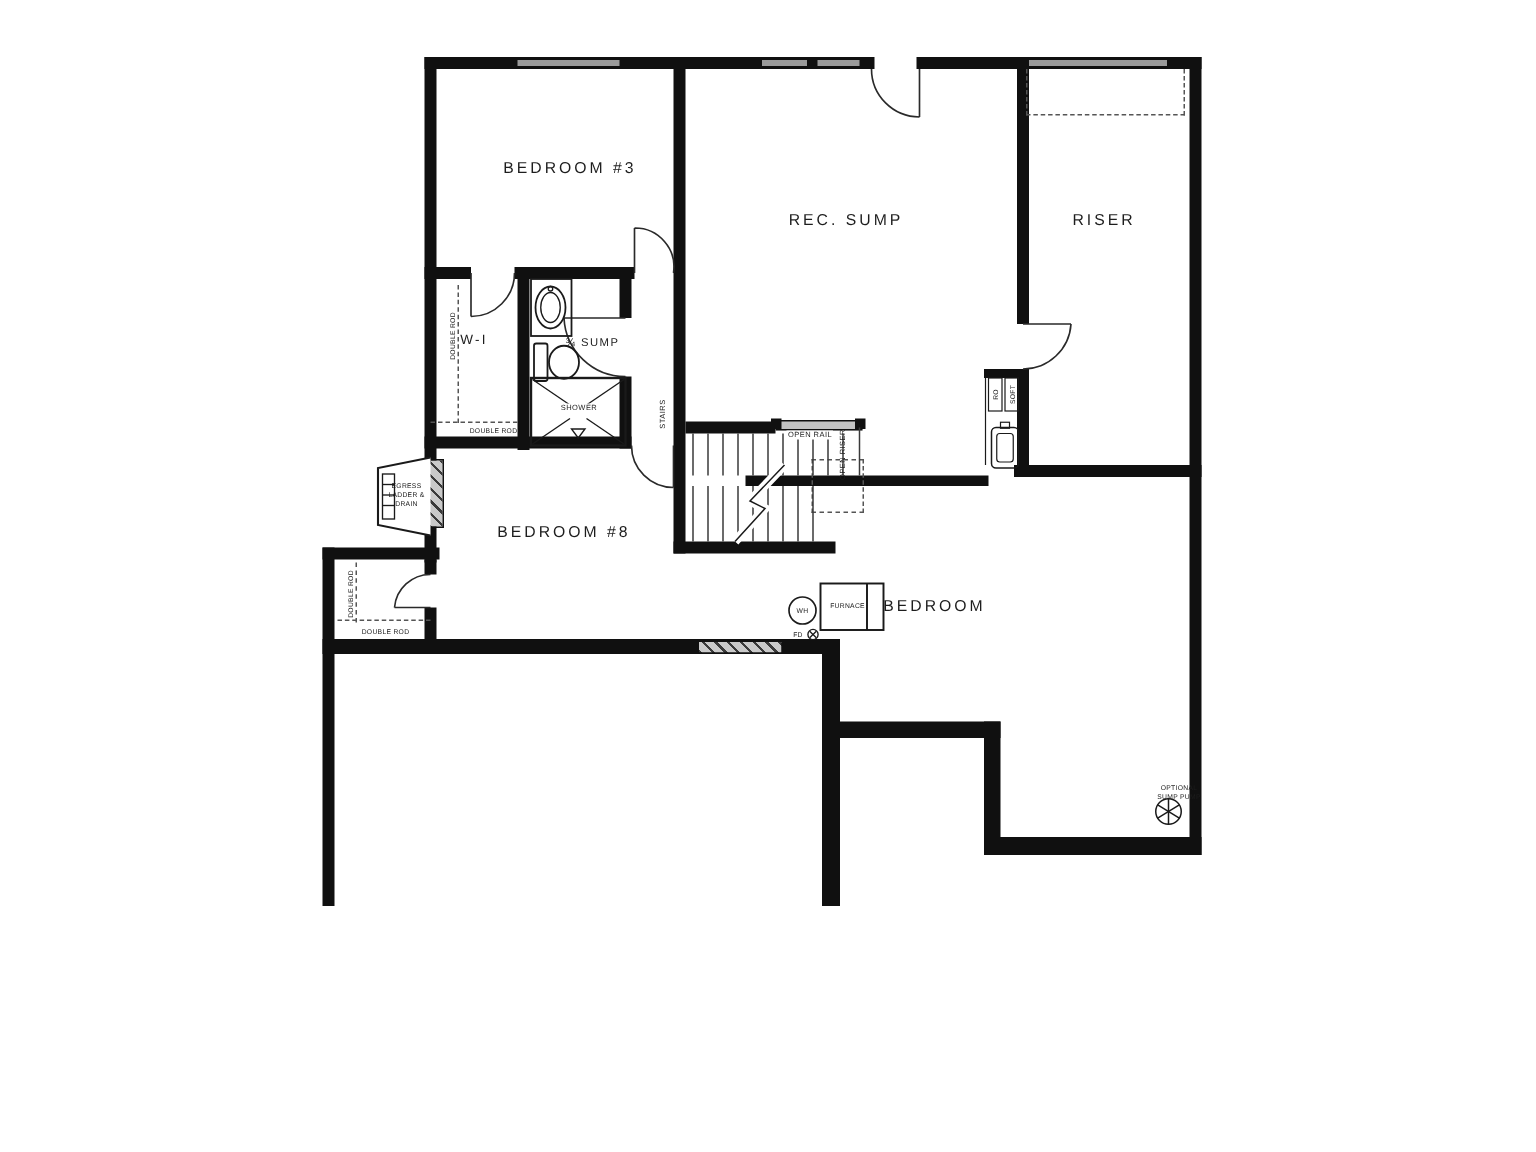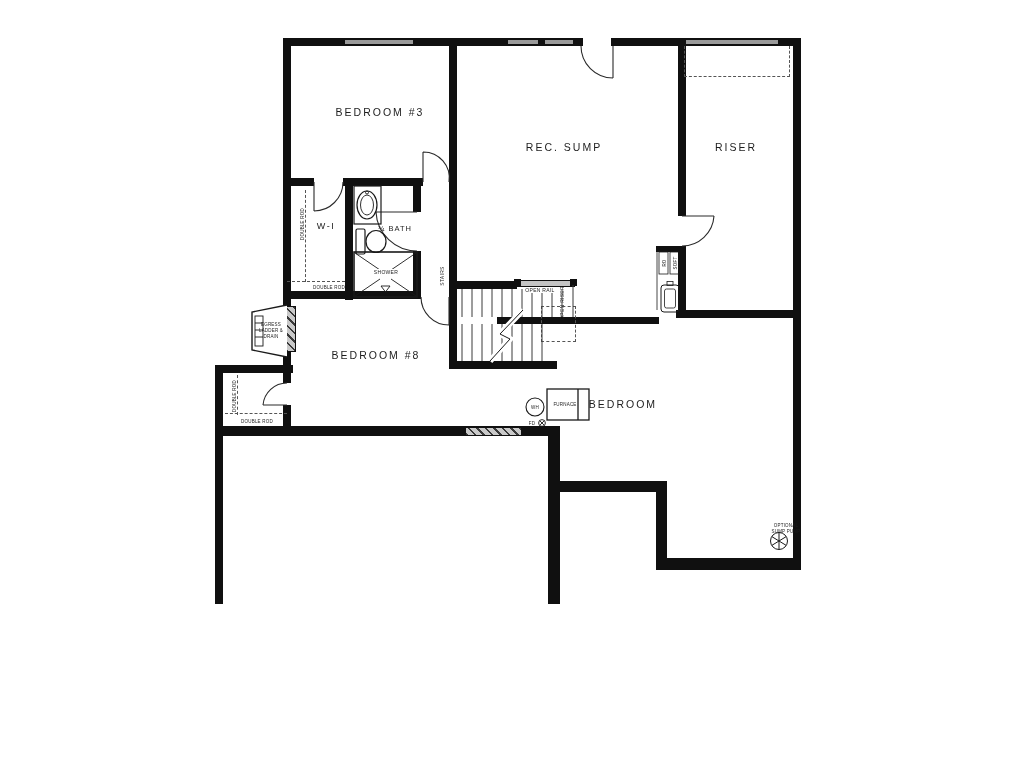--- a/index.html
+++ b/index.html
@@ -202,22 +202,22 @@
         <line x1="779" y1="532.5" x2="779" y2="549.5"></line>
         <line x1="771.8" y1="536.6" x2="786.2" y2="545.4"></line>
         <line x1="786.2" y1="536.6" x2="771.8" y2="545.4"></line>
       </g>
     </g>
   </svg>
 
   <div class="lbl md" style="left:380px;top:112px">BEDROOM #3</div>
   <div class="lbl md" style="left:564px;top:147px">REC. SUMP</div>
   <div class="lbl md" style="left:736px;top:147px">RISER</div>
-  <div class="lbl sm" style="left:326px;top:226px">W-I</div>
-  <div class="lbl xs" style="left:395px;top:228px">¾ BATH</div>
+  <div class="lbl sm" style="left:316px;top:226px">W-I</div>
+  <div class="lbl xs" style="left:395px;top:228px">¾ SUMP</div>
   <div class="lbl md" style="left:376px;top:355px">BEDROOM #8</div>
   <div class="lbl md" style="left:623px;top:404px">BEDROOM</div>
 
   <div class="lbl tiny rot" style="left:442px;top:276px">STAIRS</div>
   <div class="lbl tiny bgw" style="left:540px;top:290px">OPEN RAIL</div>
   <div class="lbl tiny rot" style="left:562px;top:303px">OPEN RISER</div>
   <div class="lbl tiny bgw" style="left:386px;top:272px">SHOWER</div>
 
   <div class="lbl micro" style="left:271px;top:324px">EGRESS</div>
   <div class="lbl micro" style="left:271px;top:330px">LADDER &amp;</div>

